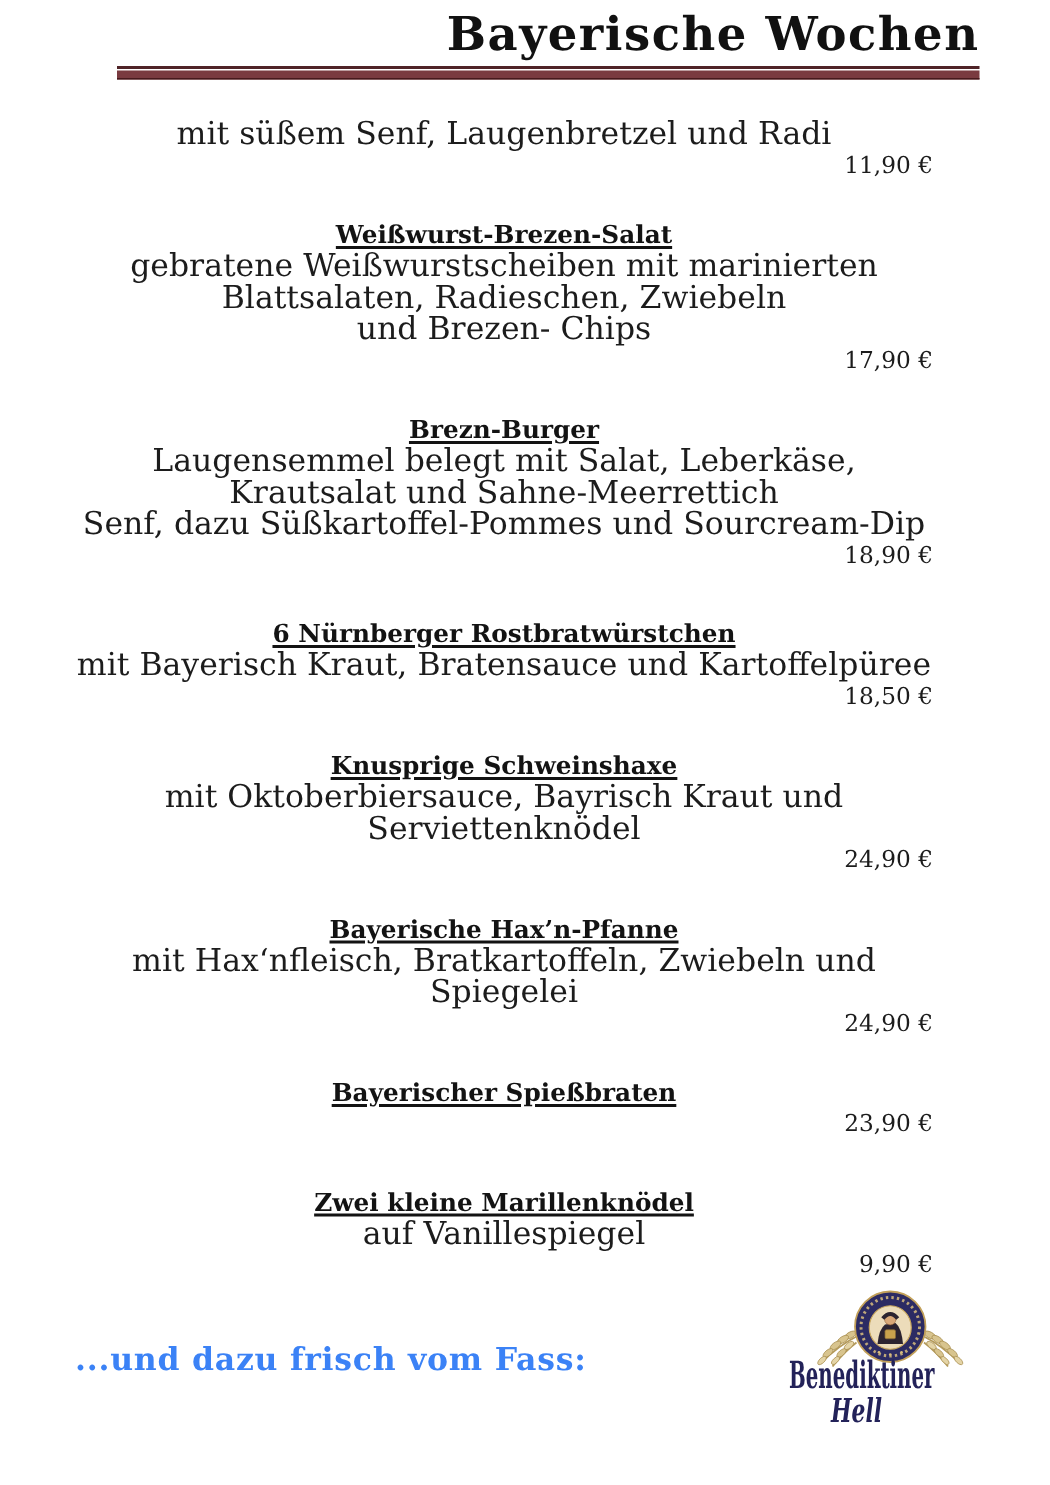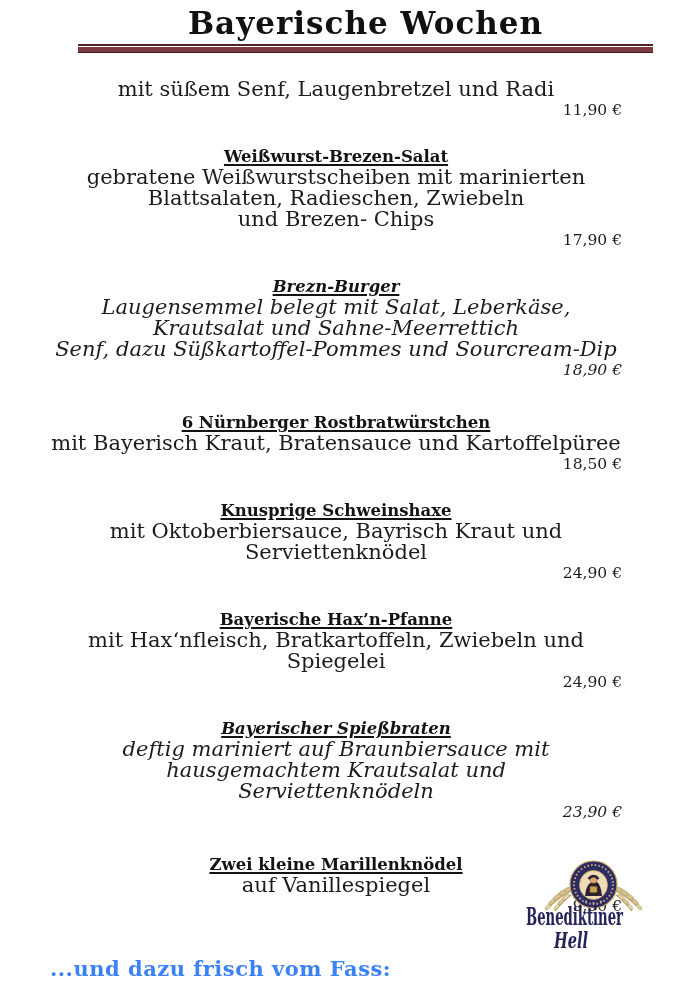--- a/index.html
+++ b/index.html
@@ -11,39 +11,39 @@
     background: #ffffff;
     font-family: "DejaVu Serif", "Liberation Serif", serif;
     color: #1c1c1c;
     overflow: hidden;
   }
 
   
   .menu-header { margin: 2px 47px 0 78px; }
   .menu-title {
     margin: 6px 0 4px;
-    text-align: center;
+    text-align: right;
     font-size: 31px;
     line-height: 34px;
     font-weight: bold;
     letter-spacing: 1px;
     color: #111111;
   }
   .title-rule .thin  { height: 2px; background: #4f2327; }
   .title-rule .thick { height: 5px; background: #7a3a40; margin-top: 1px;
                        border-bottom: 1px solid #47191d; }
 
   
   .menu-list {
     margin: 26px 78px 0 50px;
     text-align: center;
   }
   .item { margin-bottom: 25px; }
   .menu-list .item:nth-child(3),
-  .menu-list .item:nth-child(7) { margin-bottom: 31px; font-style: italic; }
+  .menu-list .item:nth-child(7) { margin-bottom: 31px; }
   .item-name {
     margin: 0;
     font-size: 16.5px;
     line-height: 21px;
     font-weight: bold;
     text-decoration: underline;
     text-decoration-thickness: 1.5px;
     text-underline-offset: 2px;
     color: #131313;
   }
@@ -127,22 +127,20 @@
   </section>
 
   <section class="item">
     <h2 class="item-name">Bayerische Hax’n-Pfanne</h2>
     <p class="item-desc">mit Hax‘nfleisch, Bratkartoffeln, Zwiebeln und Spiegelei</p>
     <p class="item-price">24,90 €</p>
   </section>
 
   <section class="item">
     <h2 class="item-name">Bayerischer Spießbraten</h2>
-    <p class="item-desc">deftig mariniert auf Braunbiersauce mit hausgemachtem Krautsalat und
-Serviettenknödeln</p>
     <p class="item-price">23,90 €</p>
   </section>
 
   <section class="item">
     <h2 class="item-name">Zwei kleine Marillenknödel</h2>
     <p class="item-desc">auf Vanillespiegel</p>
     <p class="item-price">9,90 €</p>
   </section>
 </main>
 

